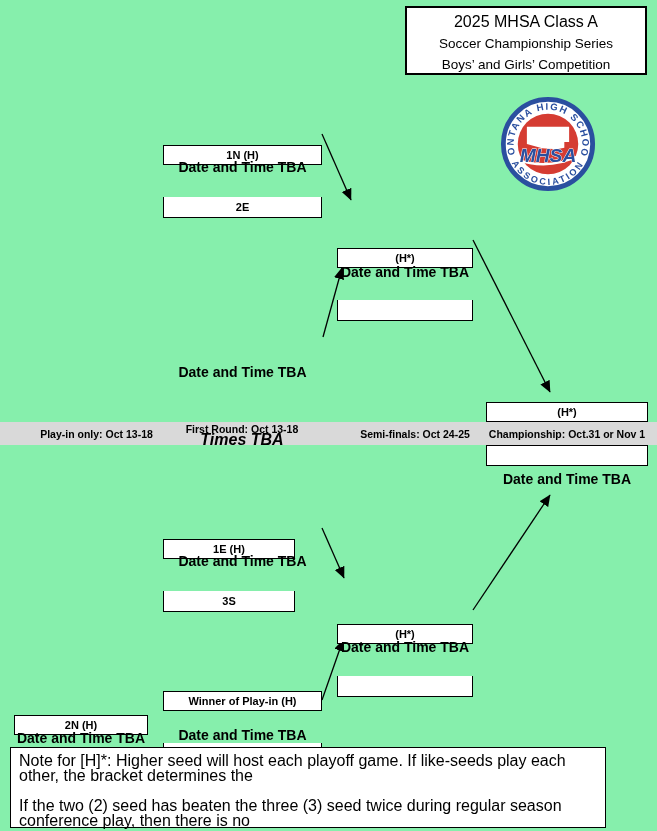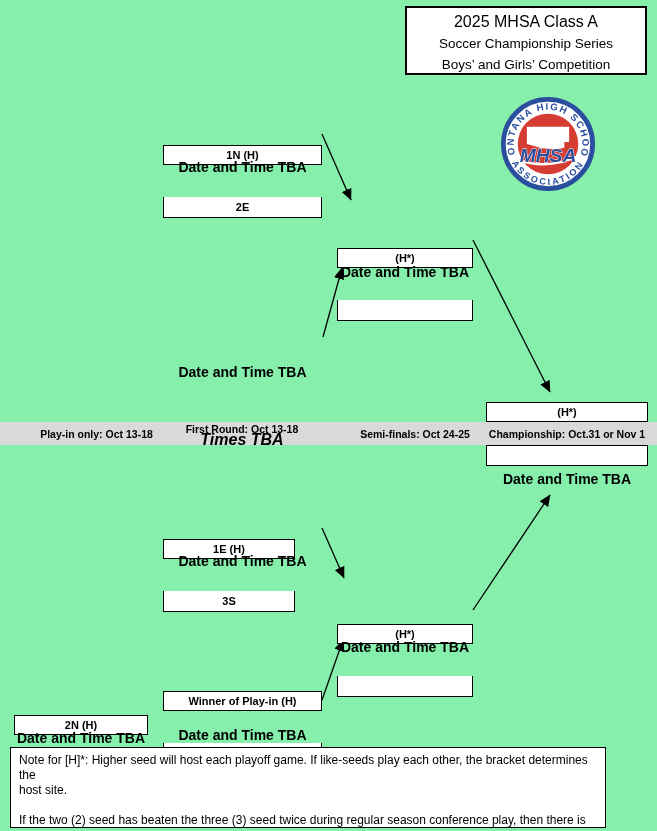--- a/index.html
+++ b/index.html
@@ -39,21 +39,21 @@
   .single-cell {
     border:1.5px solid #000; background:#fff; z-index:2;
     display:flex; align-items:center; justify-content:center;
     font-size:11px; font-weight:bold; color:#000;
   }
   
   .note-box {
     left:10px; top:747px; width:596px; height:81px;
     border:1.5px solid #000; padding:5px 8px; z-index:2; background:#fff;
   }
-  .note-line { font-size:12px; line-height:15px; color:#000; }
+  .note-line { font-size:16px; line-height:15px; color:#000; }
   .note-gap { height:15px; }
   
   #arrows { left:0; top:0; z-index:1; pointer-events:none; }
   #logo { left:500px; top:96px; z-index:3; }
 </style>
 </head>
 <body>
 
 <div id="page">
 
@@ -128,21 +128,20 @@
   <div class="abs tba" style="left:14px; top:730px; width:134px;">Date and Time TBA</div>
 
   <div class="abs match" style="left:163px; top:659px; width:159px;">
     <div class="cell">Winner of Play-in (H)</div>
     <div class="cell bottom">2S</div>
   </div>
   <div class="abs tba" style="left:163px; top:727px; width:159px;">Date and Time TBA</div>
 
   <div class="abs note-box">
     <div class="note-line">Note for [H]*:  Higher seed will host each playoff game.  If like-seeds play each other, the bracket determines the</div>
-    <div class="note-line">host site.</div>
     <div class="note-gap"></div>
     <div class="note-line">If the two (2) seed has beaten the three (3) seed twice during regular season conference play, then there is no</div>
 
   </div>
 
   <svg id="arrows" class="abs" width="657" height="831">
     <defs>
       <marker id="ah" markerWidth="11" markerHeight="9" refX="8.5" refY="4" orient="auto">
         <path d="M0,0 L9,4 L0,8 Z" fill="#000"></path>
       </marker>

